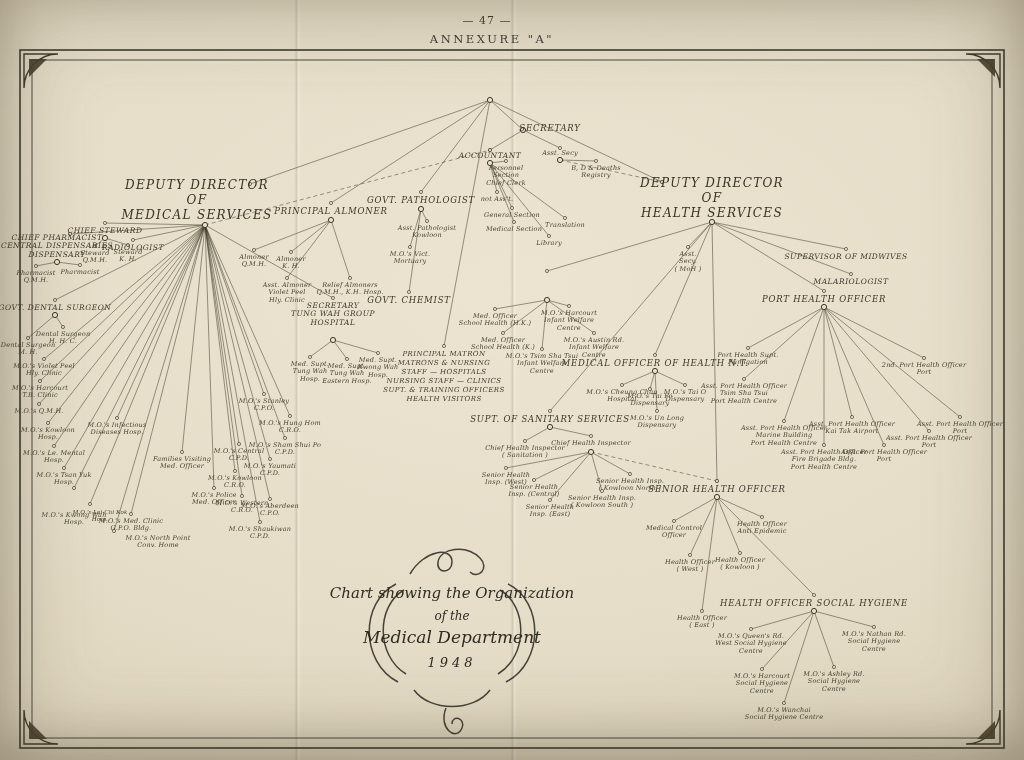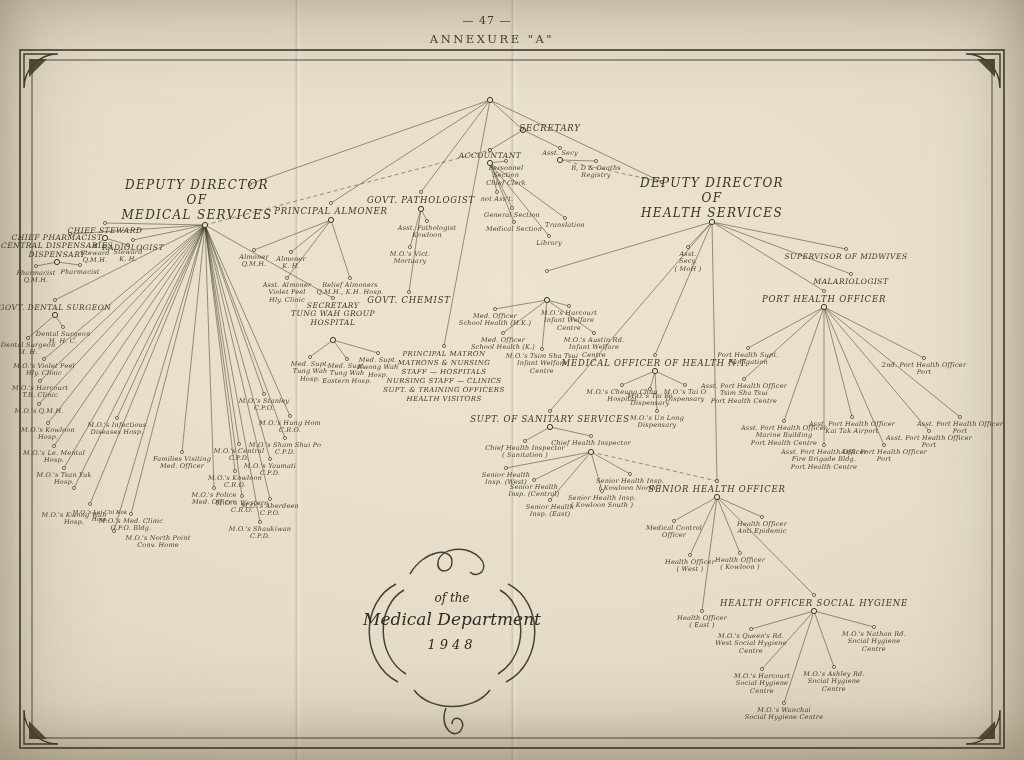--- a/index.html
+++ b/index.html
@@ -726,18 +726,19 @@
         <div>MALARIOLOGIST</div>
       </div>
       <div class="node micro" style="left: 688px; top: 251px;">
         <div>Asst.</div>
         <div>Secy.</div>
         <div>( MoH )</div>
       </div>
     </div>
 
   <div id="cartouche">
+    <div class="c1">Chart showing the Organization</div>
     <div class="c2">of the</div>
     <div class="c3">Medical Department</div>
     <div class="c4">1948</div>
   </div>
 
 </div>
 
 </body></html>

